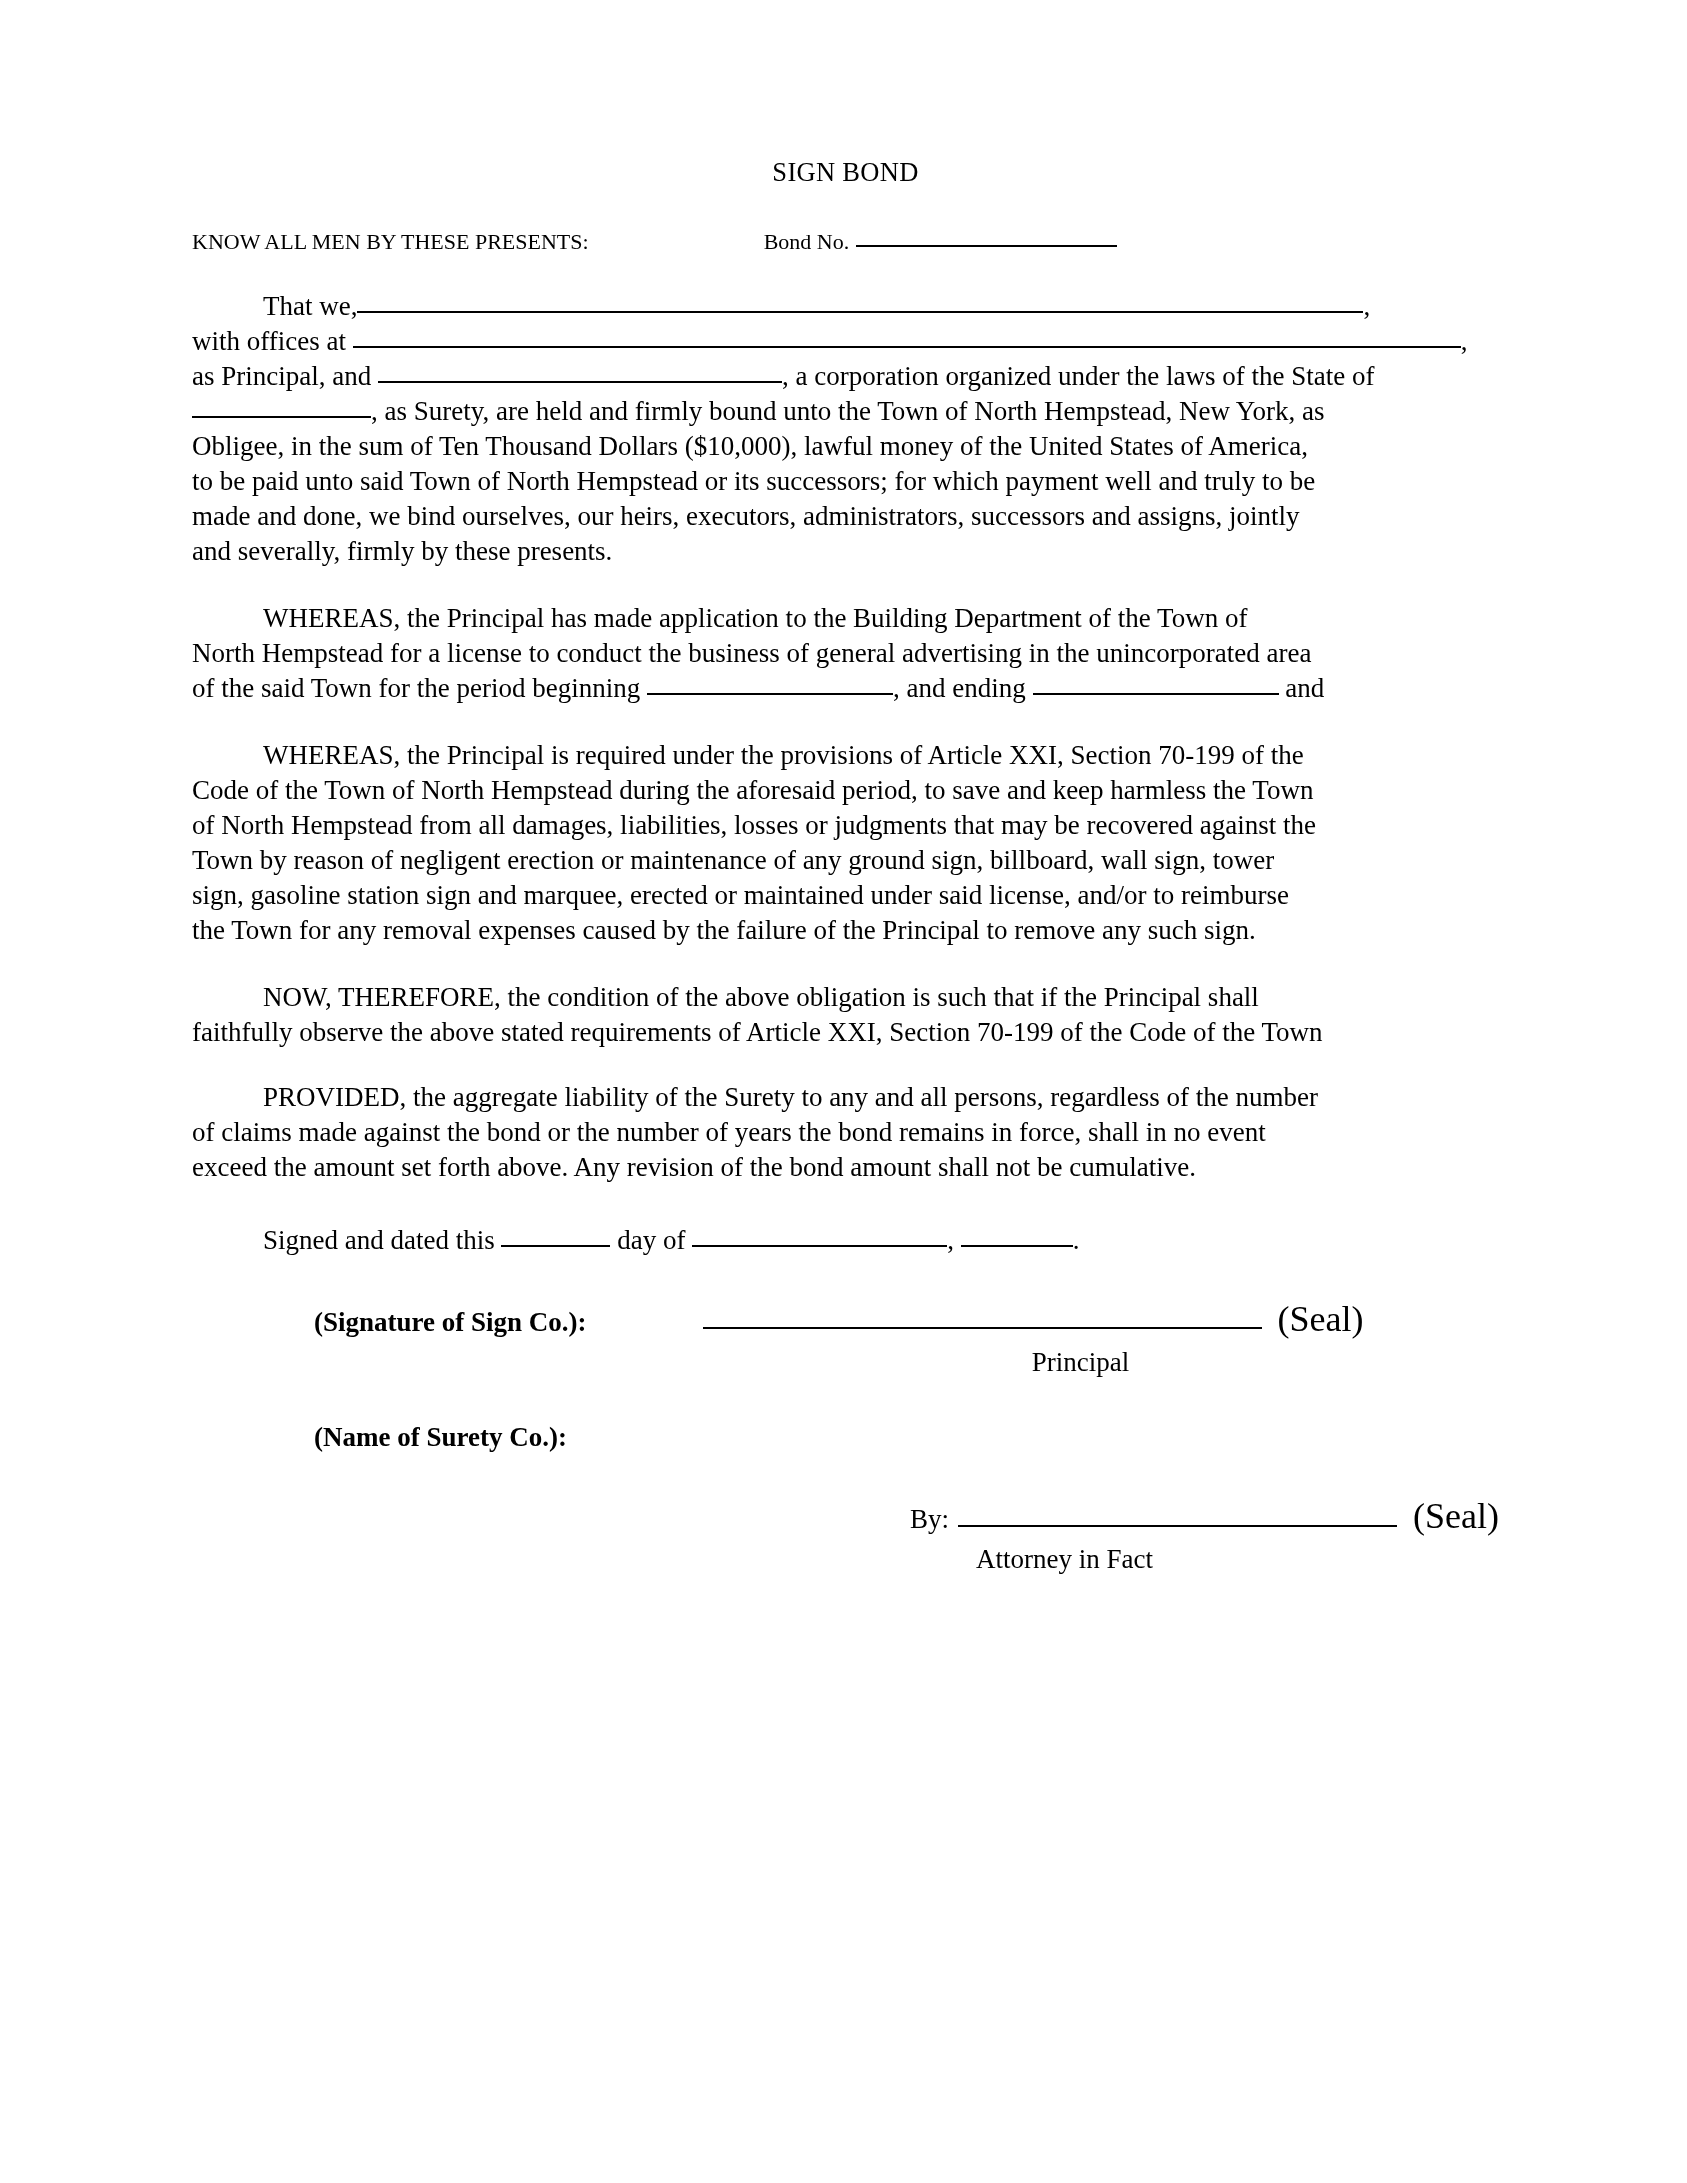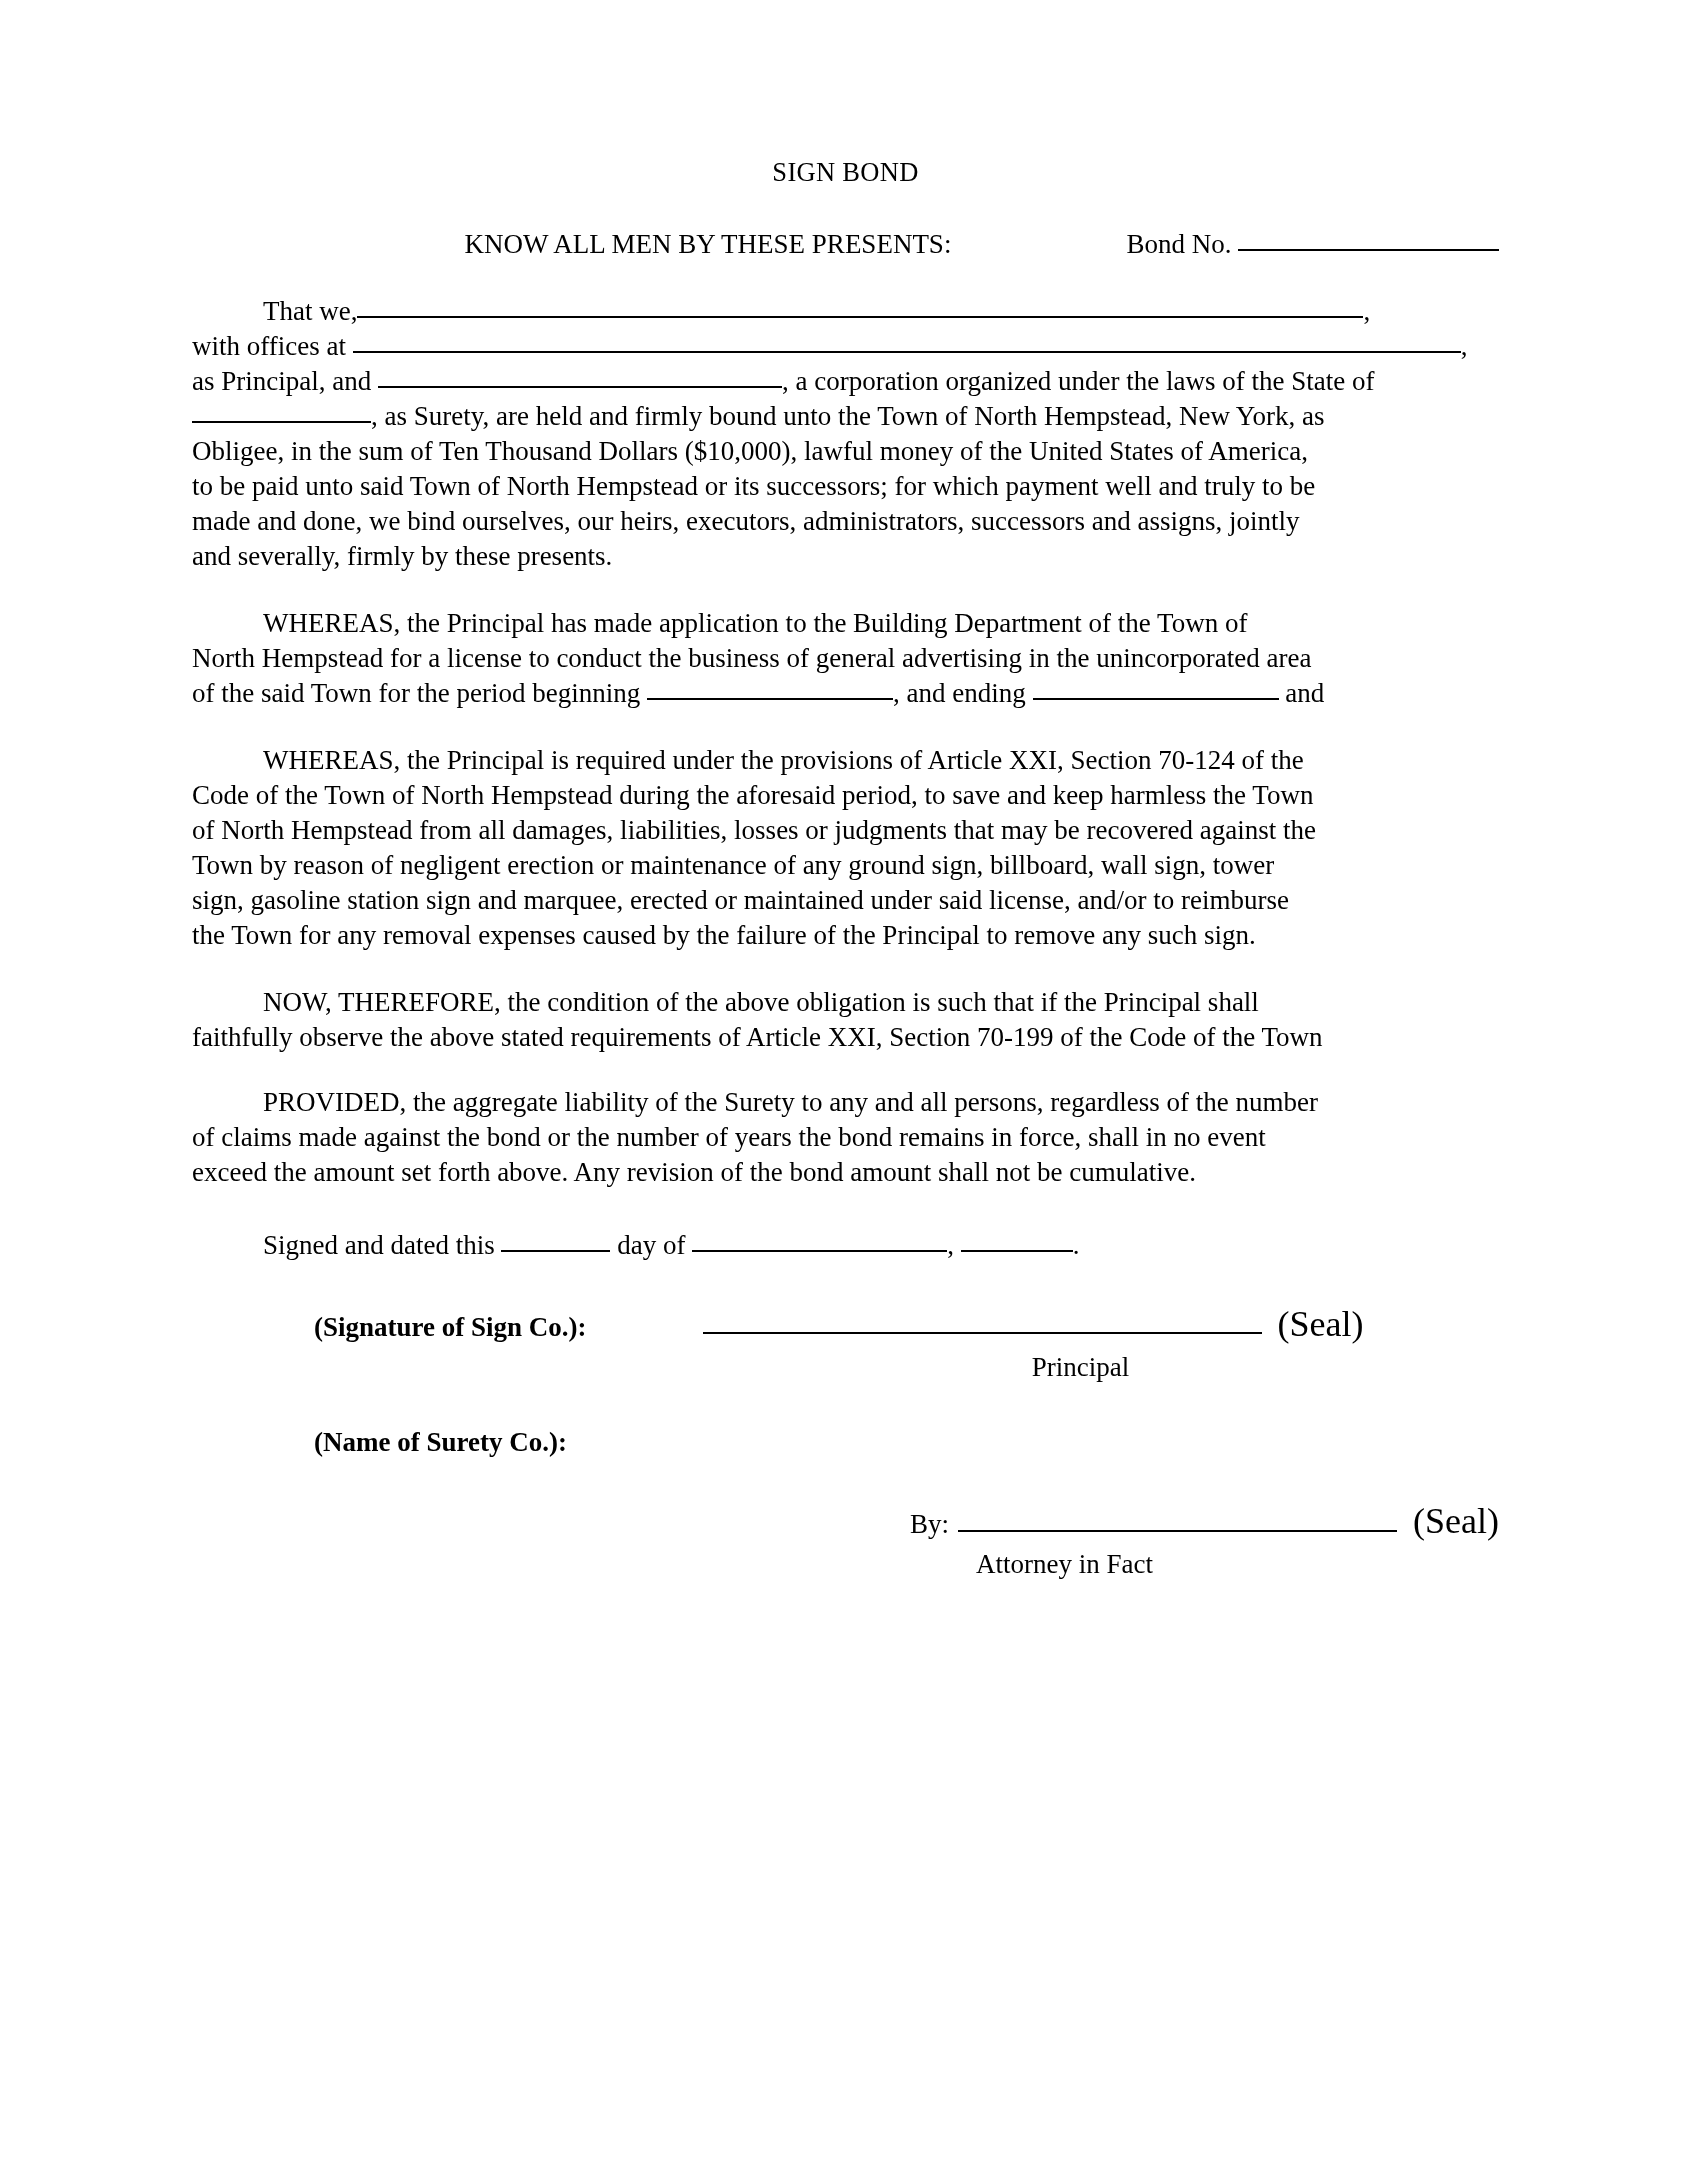--- a/index.html
+++ b/index.html
@@ -35,23 +35,22 @@
     line-height: 1;
     letter-spacing: 0.3px;
     padding-top: 159px;
   }
 
   
   .knowrow {
     display: flex;
     align-items: baseline;
     margin-top: 45px;
-    font-size: 27px;
+    font-size: 22px;
     line-height: 1.0;
-    justify-content: flex-end;
   }
   .knowrow .know-label {
     flex: 0 0 auto;
     white-space: nowrap;
   }
   .knowrow .bond-group {
     margin-left: 175px;
     display: flex;
     align-items: baseline;
     white-space: nowrap;
@@ -186,21 +185,21 @@
       <span>and severally, firmly by these presents.</span>
     </div>
 
     <div class="para block-2">
       <span class="indent"></span><span>WHEREAS, the Principal has made application to the Building Department of the Town of</span><br>
       <span>North Hempstead for a license to conduct the business of general advertising in the unincorporated area</span><br>
       <span>of the said Town for the period beginning</span> <span class="rule rule-begin"></span><span>, and ending</span> <span class="rule rule-end"></span> <span>and</span>
     </div>
 
     <div class="para block-3">
-      <span class="indent"></span><span>WHEREAS, the Principal is required under the provisions of Article XXI, Section 70-124 of the</span><br>
+      <span class="indent"></span><span>WHEREAS, the Principal is required under the provisions of Article XXI, Section 70-199 of the</span><br>
       <span>Code of the Town of North Hempstead during the aforesaid period, to save and keep harmless the Town</span><br>
       <span>of North Hempstead from all damages, liabilities, losses or judgments that may be recovered against the</span><br>
       <span>Town by reason of negligent erection or maintenance of any ground sign, billboard, wall sign, tower</span><br>
       <span>sign, gasoline station sign and marquee, erected or maintained under said license, and/or to reimburse</span><br>
       <span>the Town for any removal expenses caused by the failure of the Principal to remove any such sign.</span>
     </div>
 
     <div class="para block-4">
       <span class="indent"></span><span>NOW, THEREFORE, the condition of the above obligation is such that if the Principal shall</span><br>
       <span>faithfully observe the above stated requirements of Article XXI, Section 70-199 of the Code of the Town</span><br>

